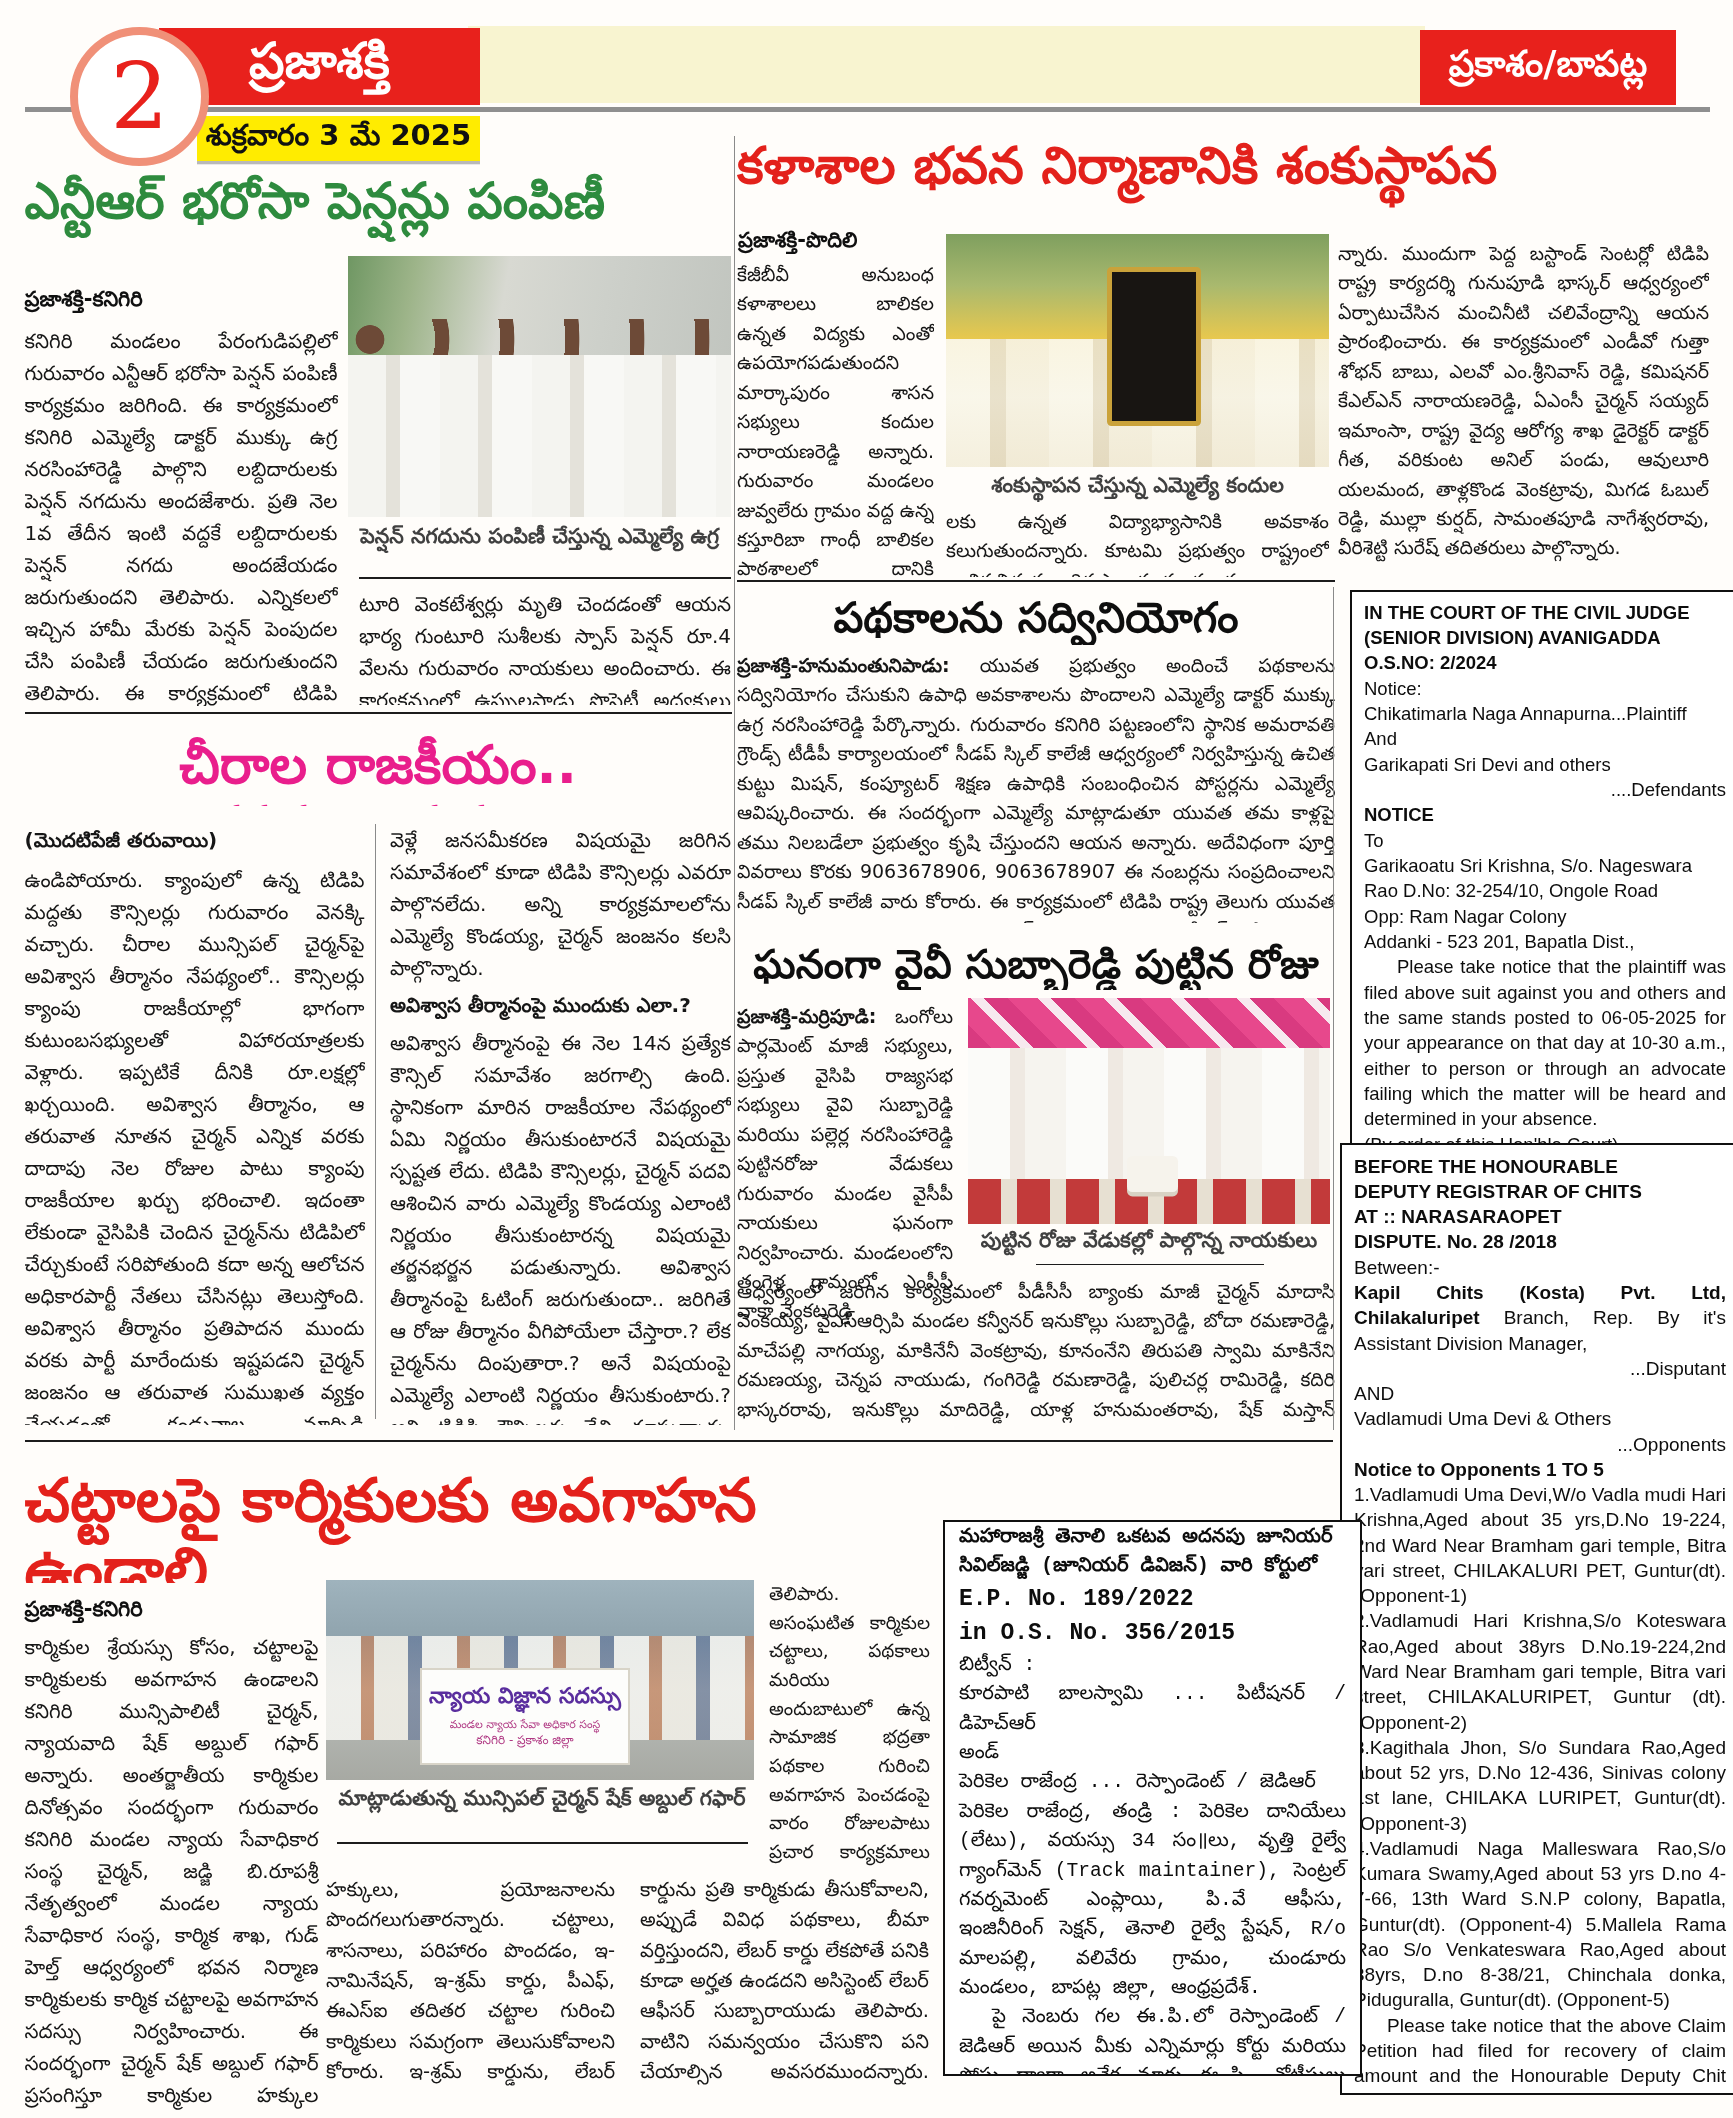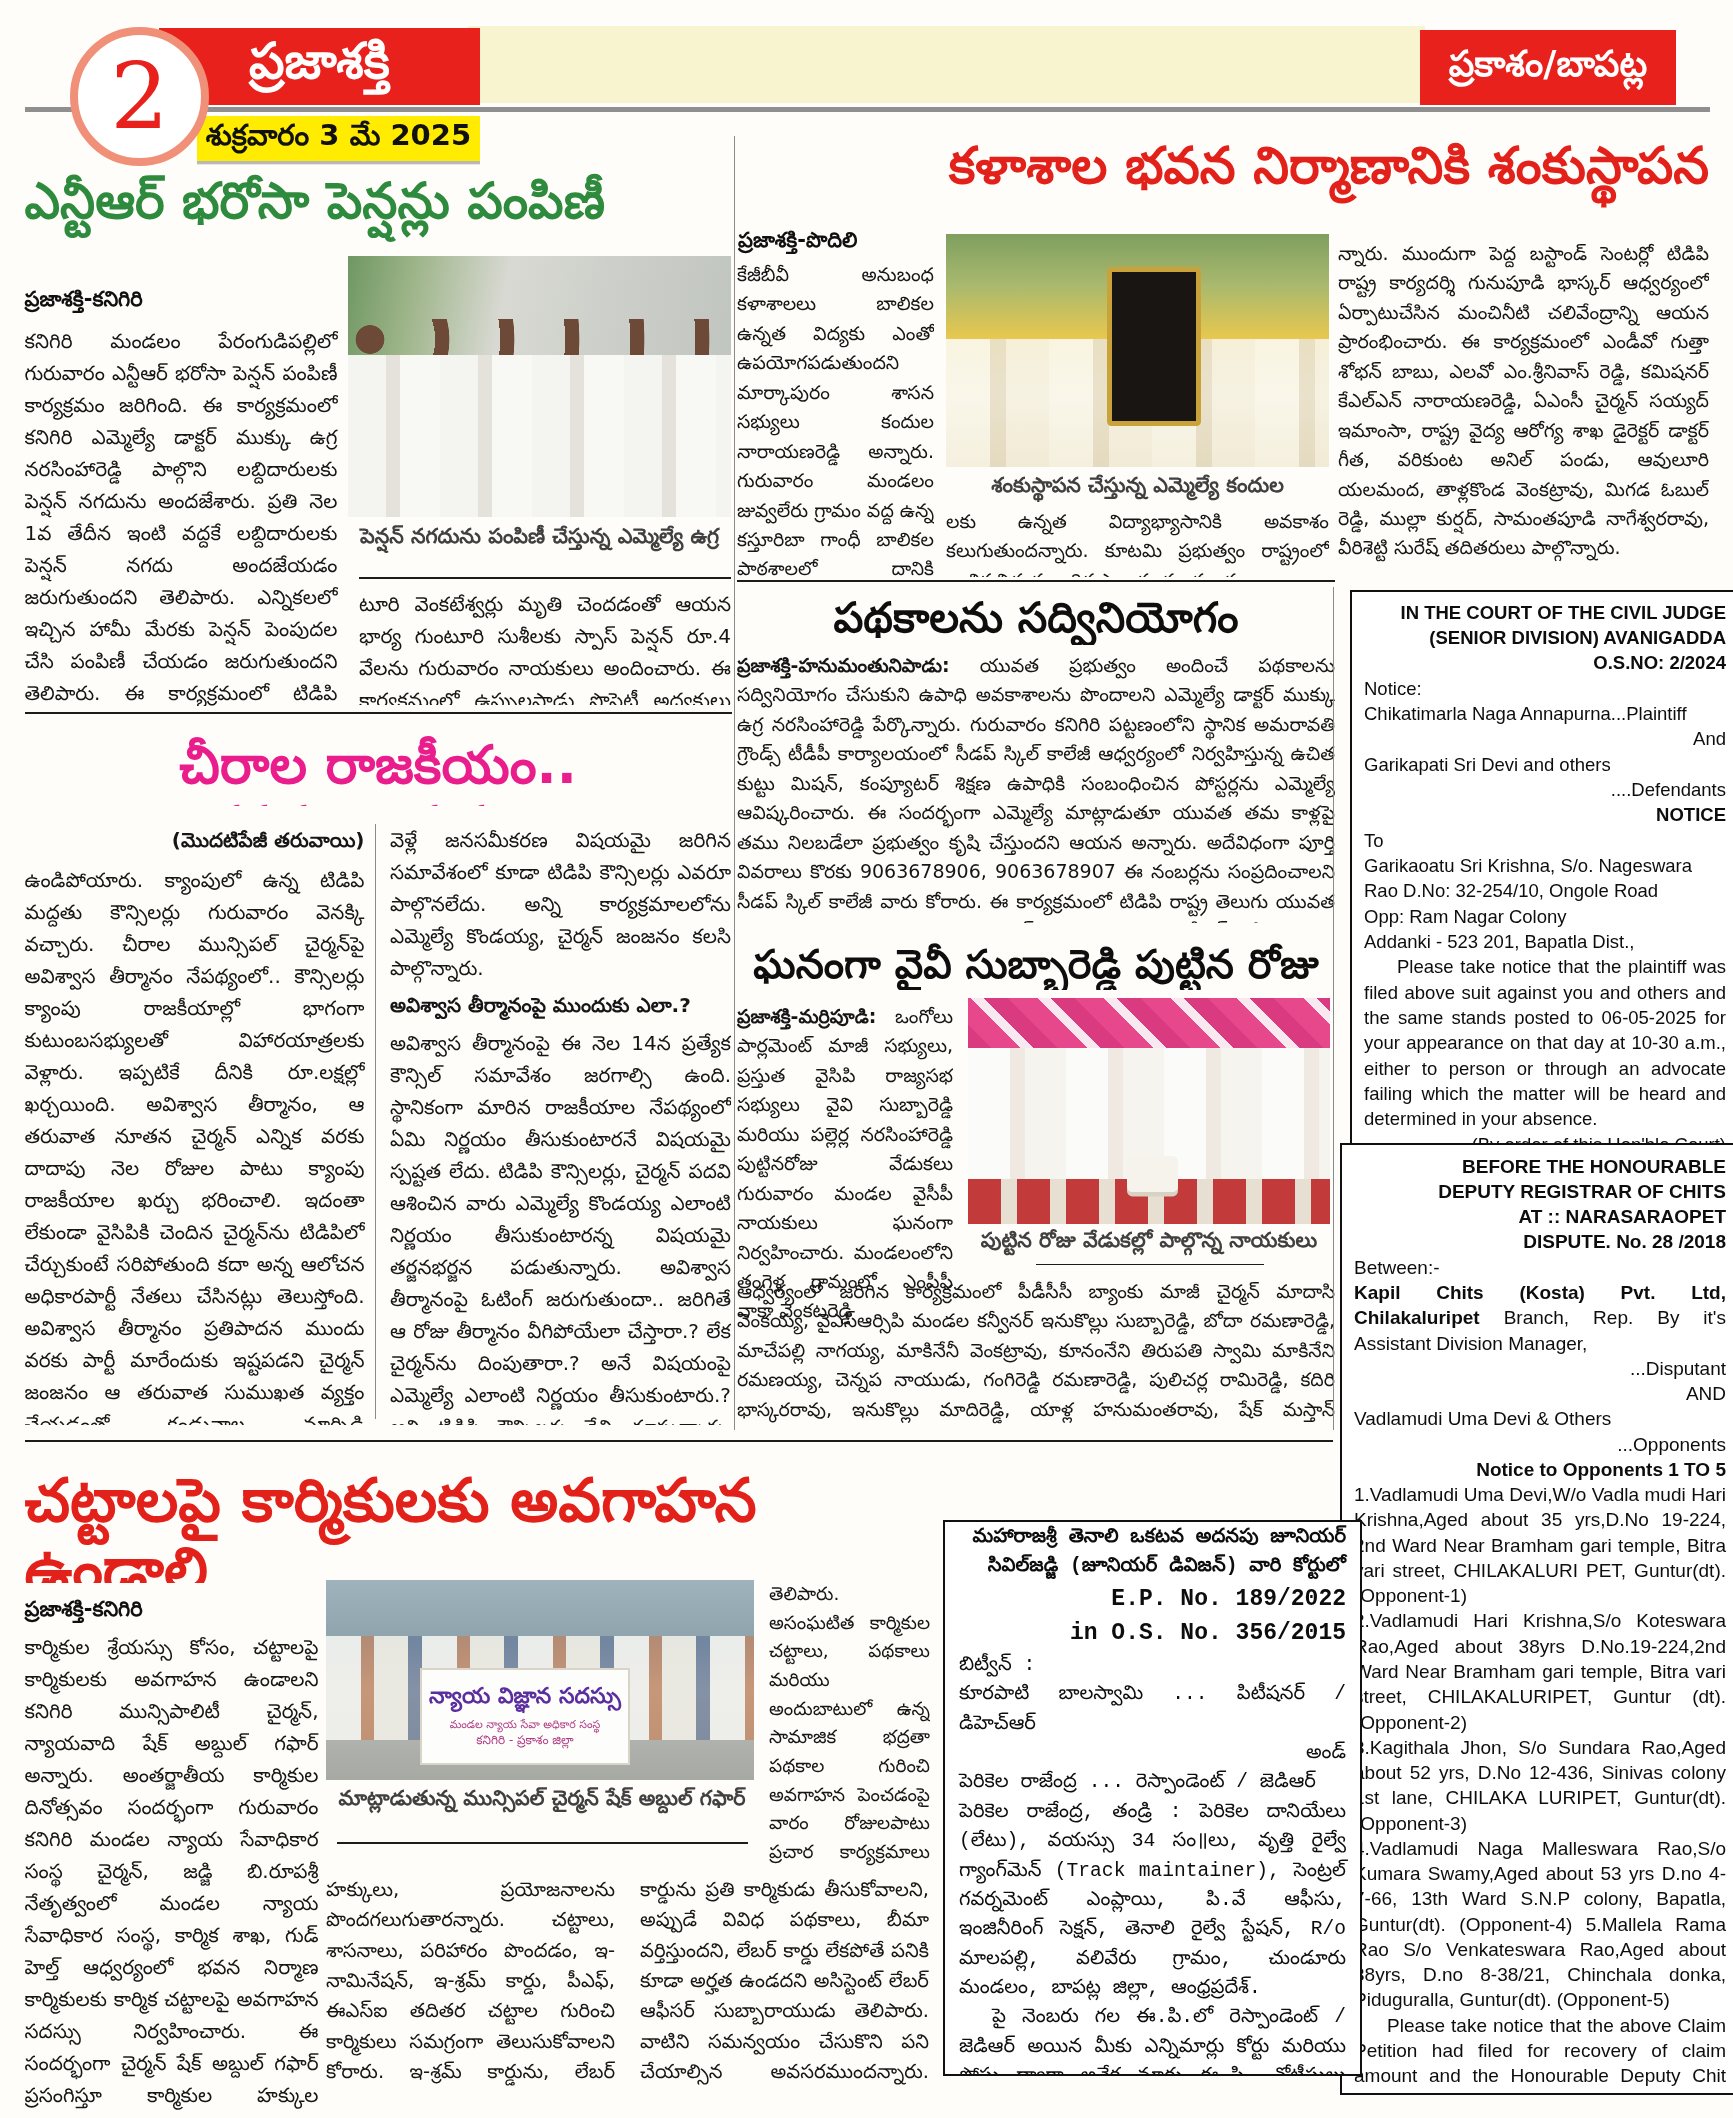--- a/index.html
+++ b/index.html
@@ -14,24 +14,24 @@
   .hdr-date{background:#ffec00;color:#111;display:flex;align-items:center;justify-content:center;
             font-weight:700;font-size:29px;box-shadow:0 3.3px 0 #b9b9b9;}
   .hdr-circle{width:123px;height:123px;border:8.7px solid #f09078;border-radius:50%;background:#fff;
               display:flex;align-items:center;justify-content:center;z-index:5;}
   .hdr-circle span{font-family:"DejaVu Serif","Liberation Serif",serif;font-size:92px;color:#e8211c;line-height:1;}
   
   .jt{font-size:20px;line-height:1.6;text-align:justify;overflow:hidden;}
   .sm{font-size:19px;line-height:1.55;}
   .byl{font-weight:700;font-size:21px;color:#101010;}
   .cap{font-weight:700;font-size:20.7px;line-height:1.3;text-align:center;color:#404040;overflow:hidden;}
-  .ctr{text-align:right;}
+  .ctr{text-align:left;}
   .bold{font-weight:700;}
   .h-a1{color:#2e8b3e;font-weight:700;font-size:50px;line-height:1.15;overflow:hidden;}
-  .h-a2{color:#e3211b;font-weight:700;font-size:51px;line-height:1.15;text-align:right;overflow:hidden;}
+  .h-a2{color:#e3211b;font-weight:700;font-size:51px;line-height:1.15;text-align:left;overflow:hidden;}
   .h-a3{color:#e91e8c;font-weight:700;font-size:53px;line-height:1.15;text-align:center;overflow:hidden;}
   .h-blk{color:#0e0e0e;font-weight:700;line-height:1.2;text-align:center;overflow:hidden;}
   .h-a7{color:#e3211b;font-weight:700;font-size:60px;line-height:1.15;overflow:hidden;}
   .rule-h{background:#1c1c1c;}
   .rule-v{background:#8a8a8a;}
   
   .photo{position:absolute;overflow:hidden;background:#cfcdc4;}
   .ph1{background:linear-gradient(100deg,#6f9763 0%,#9db489 16%,#d8d9d2 38%,#cdd0ca 62%,#bfc3bd 100%);}
   .ph1 .fig{position:absolute;bottom:0;left:0;right:0;height:62%;
             background:repeating-linear-gradient(90deg,#f4f4f0 0 38px,#e4e2da 38px 52px,#f8f8f5 52px 92px);}

